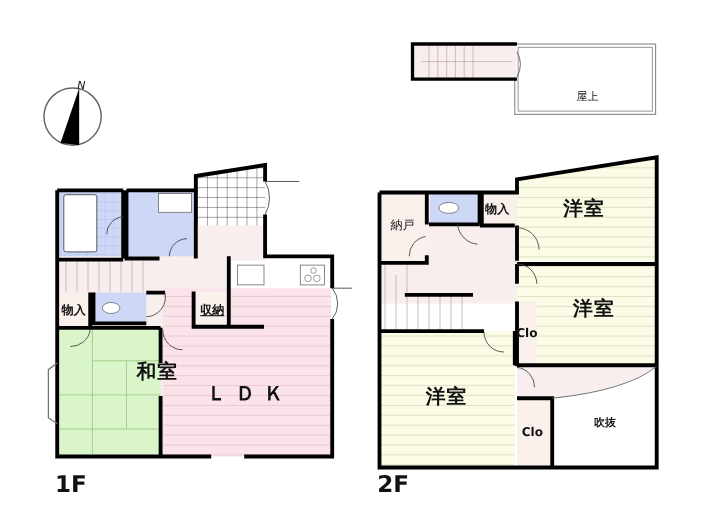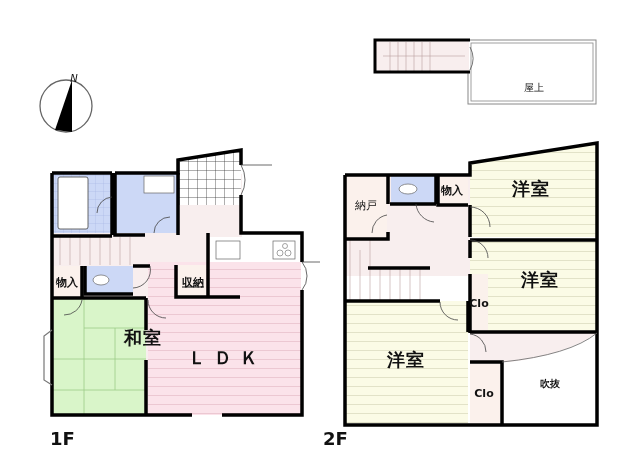--- a/index.html
+++ b/index.html
@@ -3,21 +3,21 @@
 <meta charset="utf-8">
 <style>
   html, body { margin:0; padding:0; background:#ffffff; }
   body { width:640px; height:475px; overflow:hidden; position:relative; font-family:"DejaVu Sans", sans-serif; }
   svg { position:absolute; left:0; top:0; }
   .lbl { position:absolute; color:#111; font-weight:bold; white-space:nowrap; transform:translate(-50%,-50%); }
   .big { font-size:18px; letter-spacing:1px; }
   .xl { font-size:18px; letter-spacing:8px; }
   .sm { font-size:10px; font-weight:normal; }
   .md { font-size:11px; font-weight:bold; }
-  .floor { position:absolute; font-size:18px; font-weight:bold; color:#111; }
+  .floor { position:absolute; font-size:21px; font-weight:bold; color:#111; }
 </style>
 </head>
 <body>
 
 <svg width="640" height="475" viewBox="0 0 640 475">
   <defs>
     <pattern id="tile" width="9" height="9" patternUnits="userSpaceOnUse">
       <rect width="9" height="9" fill="#ffffff"></rect>
       <path d="M9 0 V9 M0 9 H9" stroke="#333" stroke-width="0.8"></path>
     </pattern>
@@ -171,13 +171,13 @@
 <div class="floor" style="left:50px;top:428px;">1F</div>
 
 <div class="lbl sm md" style="left:366px;top:205px;font-weight:normal;">納戸</div>
 <div class="lbl sm md" style="left:452px;top:190px;">物入</div>
 <div class="lbl big" style="left:531px;top:189px;">洋室</div>
 <div class="lbl big" style="left:540px;top:280px;">洋室</div>
 <div class="lbl big" style="left:406px;top:360px;">洋室</div>
 <div class="lbl sm md" style="left:479px;top:303px;">Clo</div>
 <div class="lbl sm md" style="left:484px;top:393px;">Clo</div>
 <div class="lbl sm" style="left:550px;top:384px;font-weight:bold;">吹抜</div>
-<div class="floor" style="left:323px;top:428px;">2F</div>
+<div class="floor" style="left:343px;top:428px;">2F</div>
 
 </body></html>

